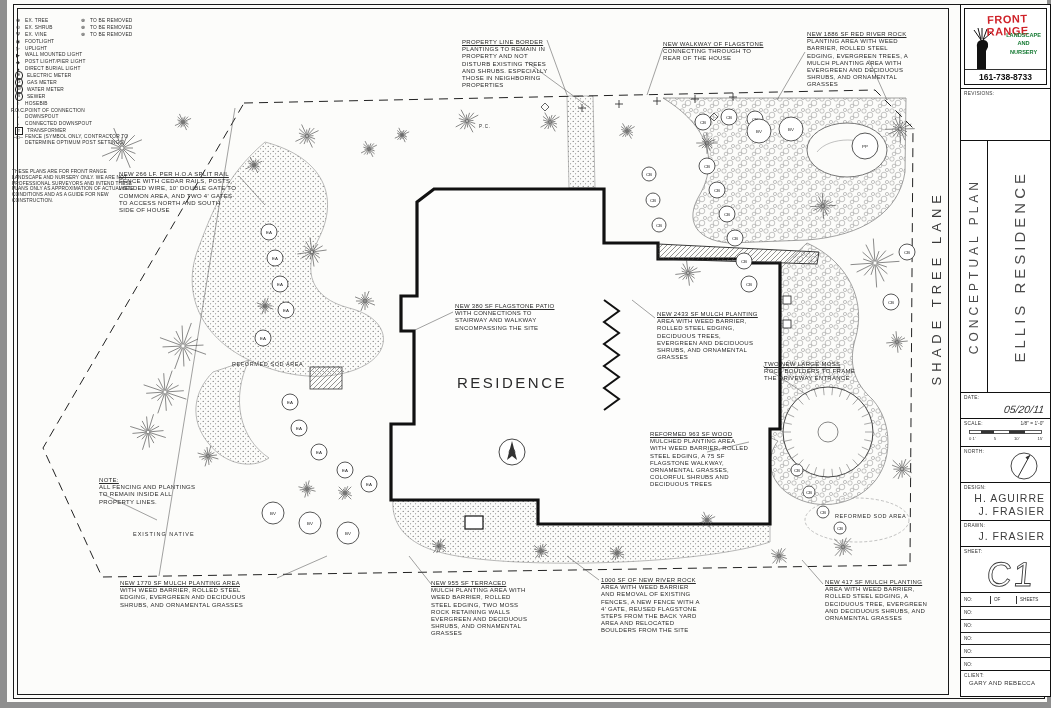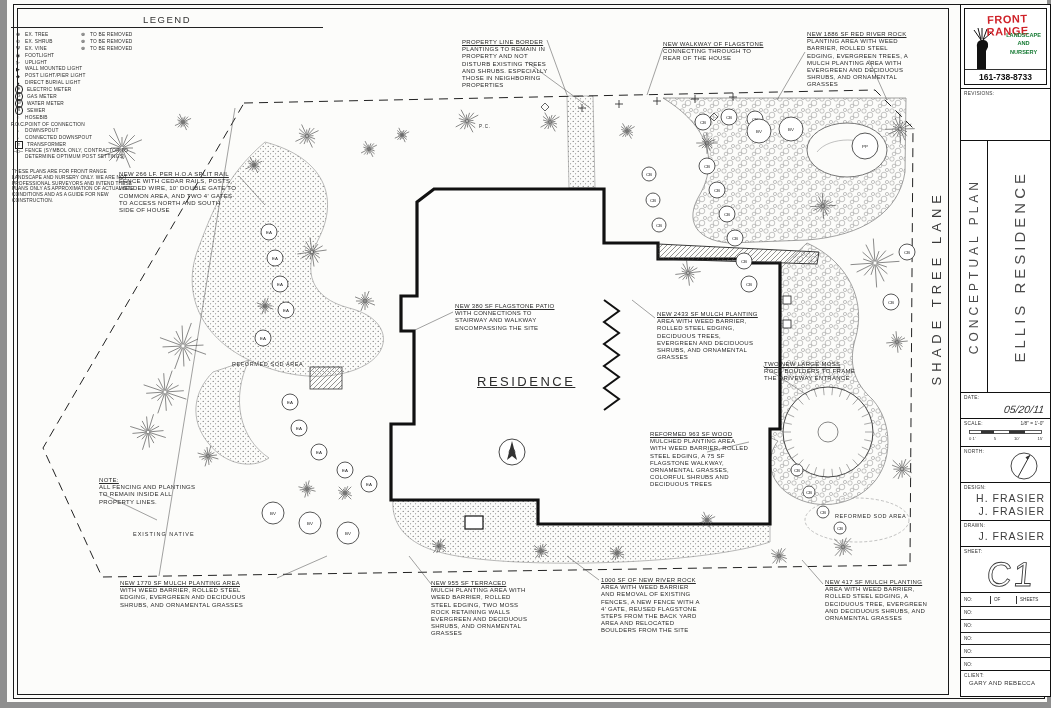--- a/index.html
+++ b/index.html
@@ -876,21 +876,20 @@
         <line x1="862.1063793878338" y1="413.68974130102276" x2="854.7985786077745" y2="416.9448984030631" stroke="#555" stroke-width="0.5"></line>
         <line x1="865.0149653793221" y1="422.63608935021915" x2="857.1900826452204" y2="424.30078457684687" stroke="#555" stroke-width="0.5"></line>
       </g>
   </svg>
 
   <div class="fr fr-outer"></div>
   <div class="fr fr-inner"></div>
 
   <div class="layer">
     <div class="legend">
-      <div class="legend-head">LEGEND</div>
       <div id="legend-items">
           <div class="lg-row">
             <span class="lg-ic">⊕</span>
             <span class="lg-lb w52">EX. TREE</span>
             <span class="lg-ic">⊗</span>
             <span class="lg-lb">TO BE REMOVED</span>
           </div>
           <div class="lg-row">
             <span class="lg-ic">⊙</span>
             <span class="lg-lb w52">EX. SHRUB</span>
@@ -976,21 +975,21 @@
         <div class="callout" style="left: 757px; top: 361px; width: 92px;">TWO NEW LARGE MOSS ROCK BOULDERS TO FRAME THE DRIVEWAY ENTRANCE</div>
         <div class="callout" style="left: 643px; top: 431px; width: 102px;">REFORMED 963 SF WOOD MULCHED PLANTING AREA WITH WEED BARRIER, ROLLED STEEL EDGING, A 75 SF FLAGSTONE WALKWAY, ORNAMENTAL GRASSES, COLORFUL SHRUBS AND DECIDUOUS TREES</div>
         <div class="callout" style="left: 92px; top: 477px; width: 112px;">NOTE:
 ALL FENCING AND PLANTINGS
 TO REMAIN INSIDE ALL
 PROPERTY LINES.</div>
         <div class="callout" style="left: 113px; top: 580px; width: 136px;">NEW 1770 SF MULCH PLANTING AREA WITH WEED BARRIER, ROLLED STEEL EDGING, EVERGREEN AND DECIDUOUS SHRUBS, AND ORNAMENTAL GRASSES</div>
         <div class="callout" style="left: 424px; top: 580px; width: 100px;">NEW 955 SF TERRACED MULCH PLANTING AREA WITH WEED BARRIER, ROLLED STEEL EDGING, TWO MOSS ROCK RETAINING WALLS EVERGREEN AND DECIDUOUS SHRUBS, AND ORNAMENTAL GRASSES</div>
         <div class="callout" style="left: 594px; top: 577px; width: 100px;">1000 SF OF NEW RIVER ROCK AREA WITH WEED BARRIER AND REMOVAL OF EXISTING FENCES, A NEW FENCE WITH A 4' GATE, REUSED FLAGSTONE STEPS FROM THE BACK YARD AREA AND RELOCATED BOULDERS FROM THE SITE</div>
         <div class="callout" style="left: 818px; top: 579px; width: 106px;">NEW 417 SF MULCH PLANTING AREA WITH WEED BARRIER, ROLLED STEEL EDGING, A DECIDUOUS TREE, EVERGREEN AND DECIDUOUS SHRUBS, AND ORNAMENTAL GRASSES</div>
-        <div class="plan-label" style="left: 470px; top: 374px; font-size: 13px; letter-spacing: 2.5px; text-decoration: underline;">RESIDENCE</div>
+        <div class="plan-label" style="left: 450px; top: 374px; font-size: 15px; letter-spacing: 2.5px;">RESIDENCE</div>
         <div class="plan-label" style="left: 126px; top: 531px; font-size: 5.5px; letter-spacing: 1px;">EXISTING NATIVE</div>
         <div class="plan-label" style="left: 225px; top: 361px; font-size: 5.5px; letter-spacing: 0.6px;">REFORMED SOD AREA</div>
         <div class="plan-label" style="left: 828px; top: 513px; font-size: 5.5px; letter-spacing: 0.6px;">REFORMED SOD AREA</div>
         <div class="plan-label" style="left: 472px; top: 124px; font-size: 4.5px;">P.C.</div>
         <div class="plan-label vlab" style="left: 922px; top: 190px; font-size: 13px; letter-spacing: 5px;">SHADE TREE LANE</div>
       </div>
   </div>
 
   <div id="titleblock">
     <div class="tb-sec tb-logo">
@@ -1041,21 +1040,21 @@
     <div class="tb-sec tb-north">
       <span class="tb-lab">NORTH:</span>
       <svg class="north-svg" width="32" height="32">
         <circle cx="16" cy="16" r="13" fill="none" stroke="#333" stroke-width="0.9"></circle>
         <line x1="22" y1="5" x2="10" y2="27" stroke="#333" stroke-width="1"></line>
         <path d="M22,5 l-4.5,2.2 l2.2,2.8 Z" fill="#333"></path>
       </svg>
     </div>
     <div class="tb-sec tb-design">
       <span class="tb-lab">DESIGN:</span>
-      <span class="tb-name dn1">H. FRASIER</span>
+      <span class="tb-name dn1">H. AGUIRRE</span>
       <span class="tb-name dn2">J. FRASIER</span>
     </div>
     <div class="tb-sec tb-drawn">
       <span class="tb-lab">DRAWN:</span>
       <span class="tb-name dn3">J. FRASIER</span>
     </div>
     <div class="tb-sec tb-sheet">
       <span class="tb-lab">SHEET:</span>
       <svg class="sheet-svg" width="56" height="40">
         <text x="4" y="33" font-size="34" fill="none" stroke="#3a3a3a" stroke-width="0.9" letter-spacing="2" transform="skewX(-5)">C1</text>

